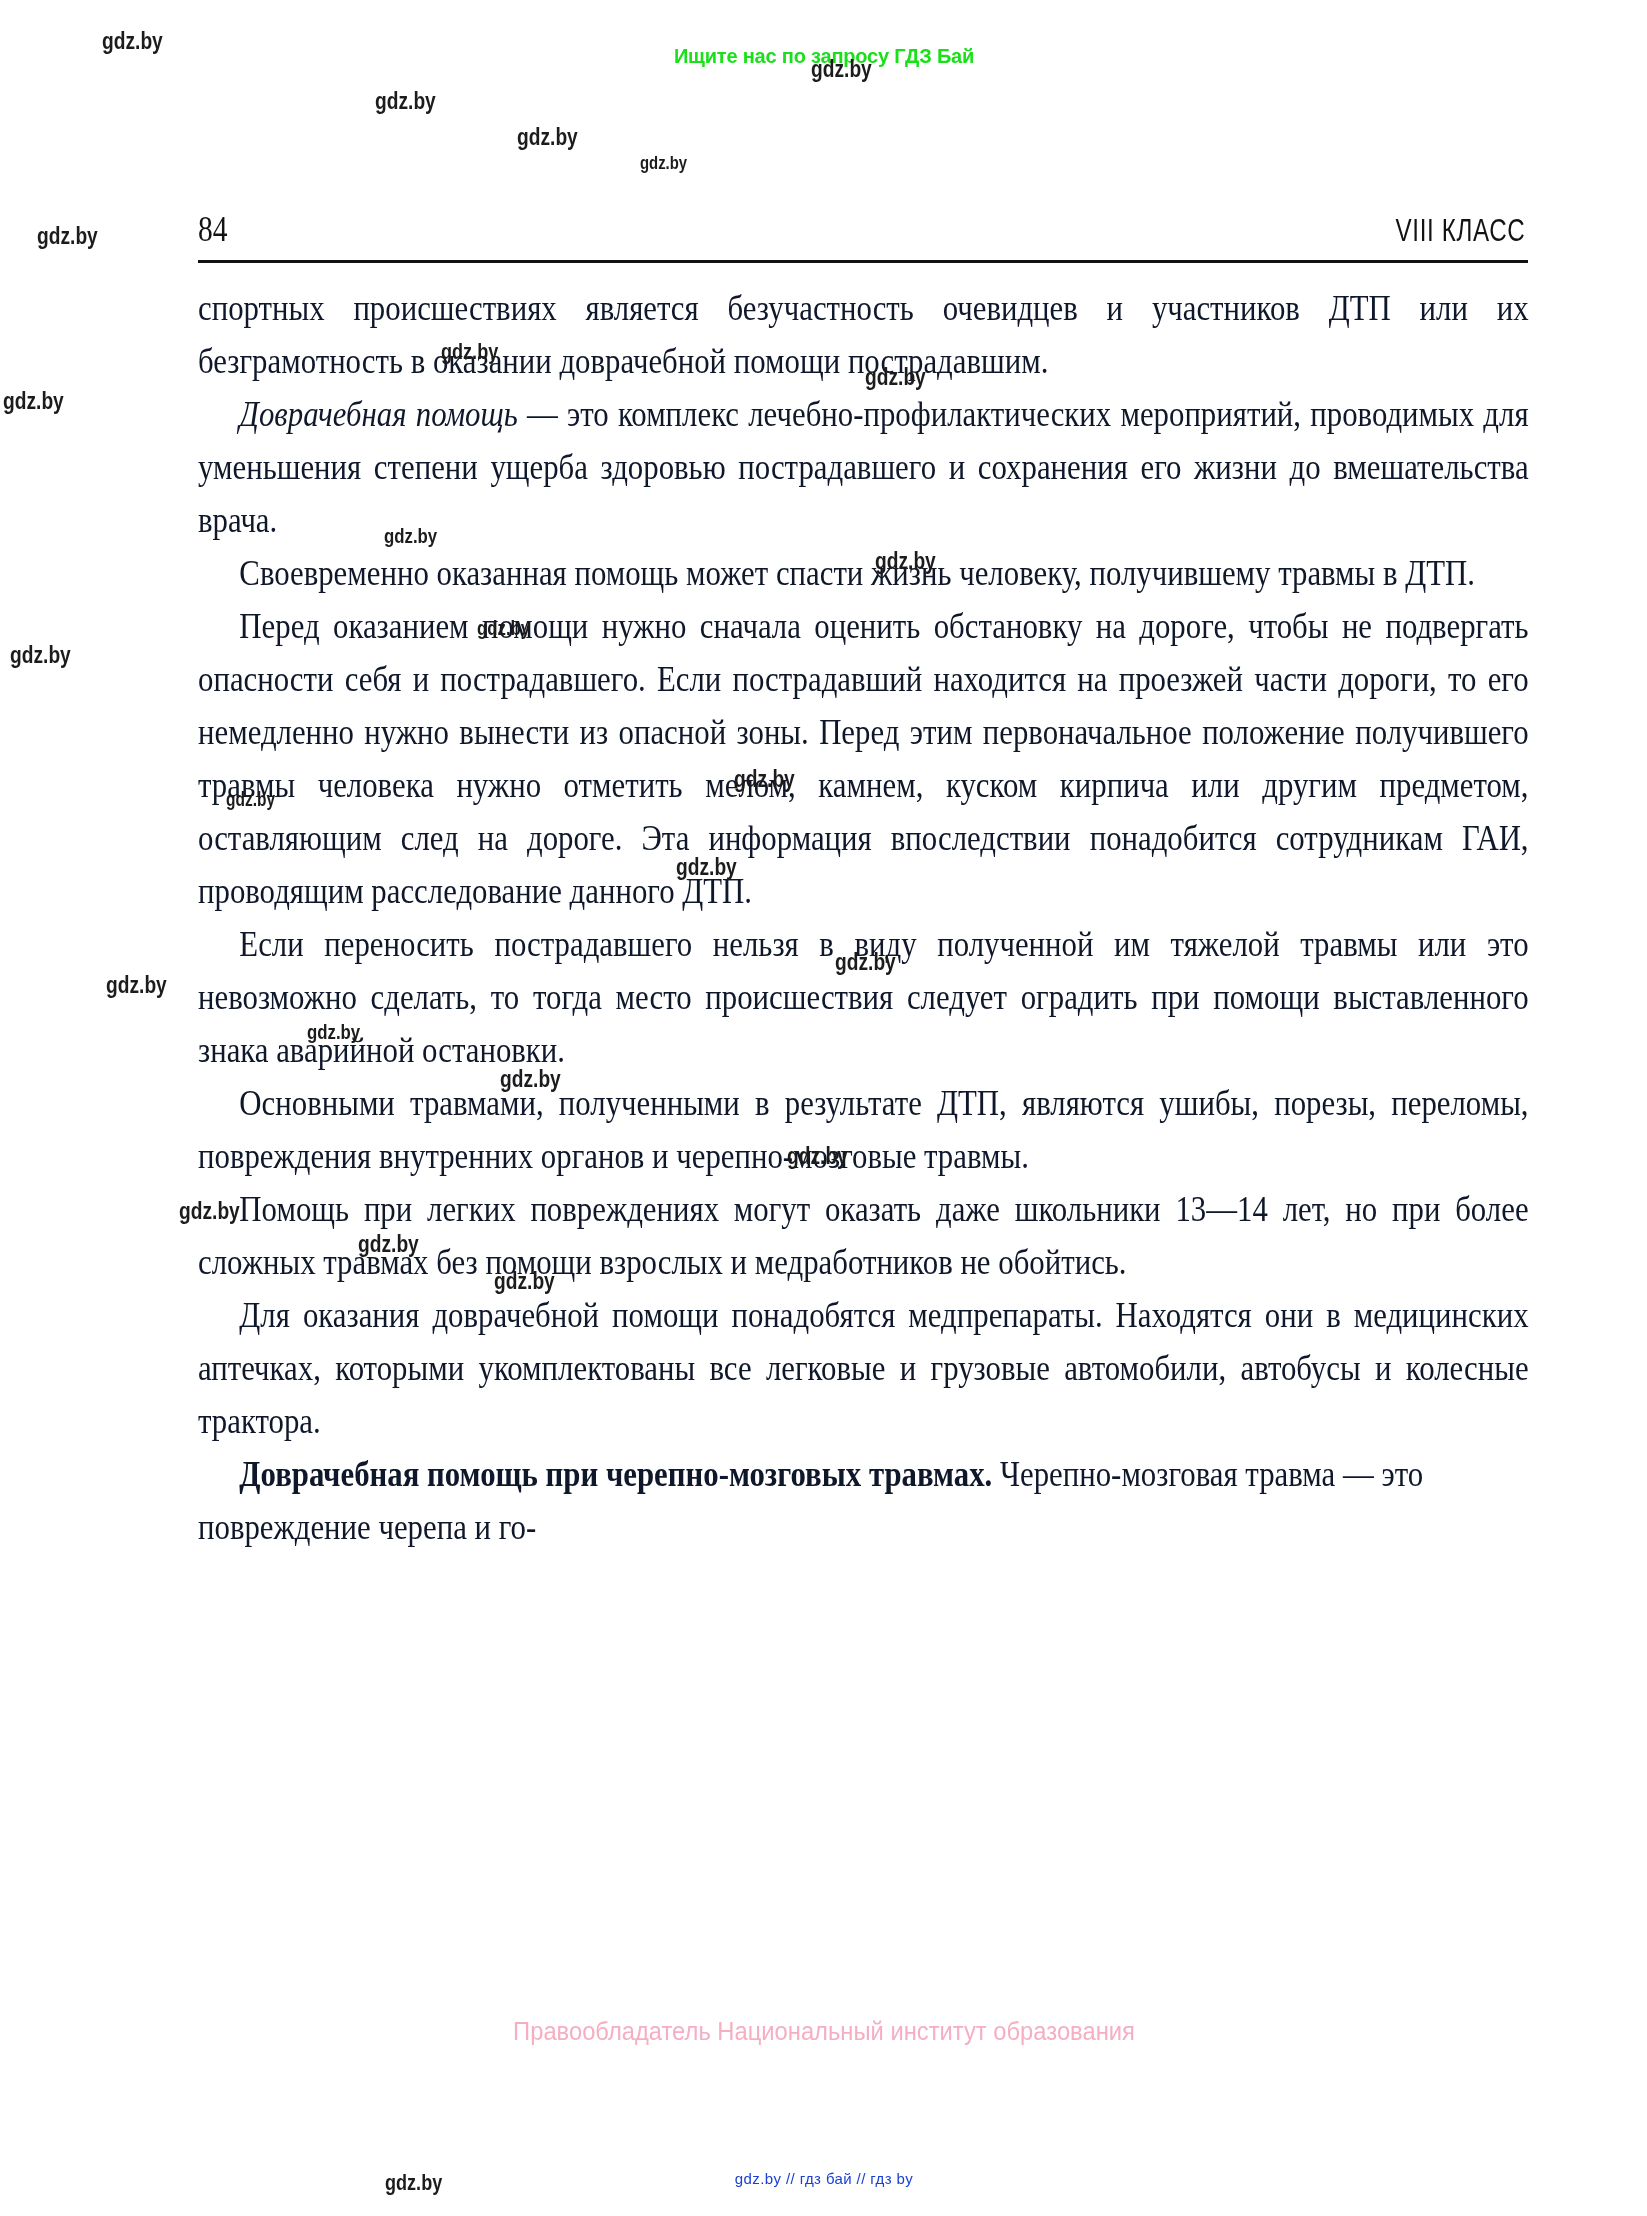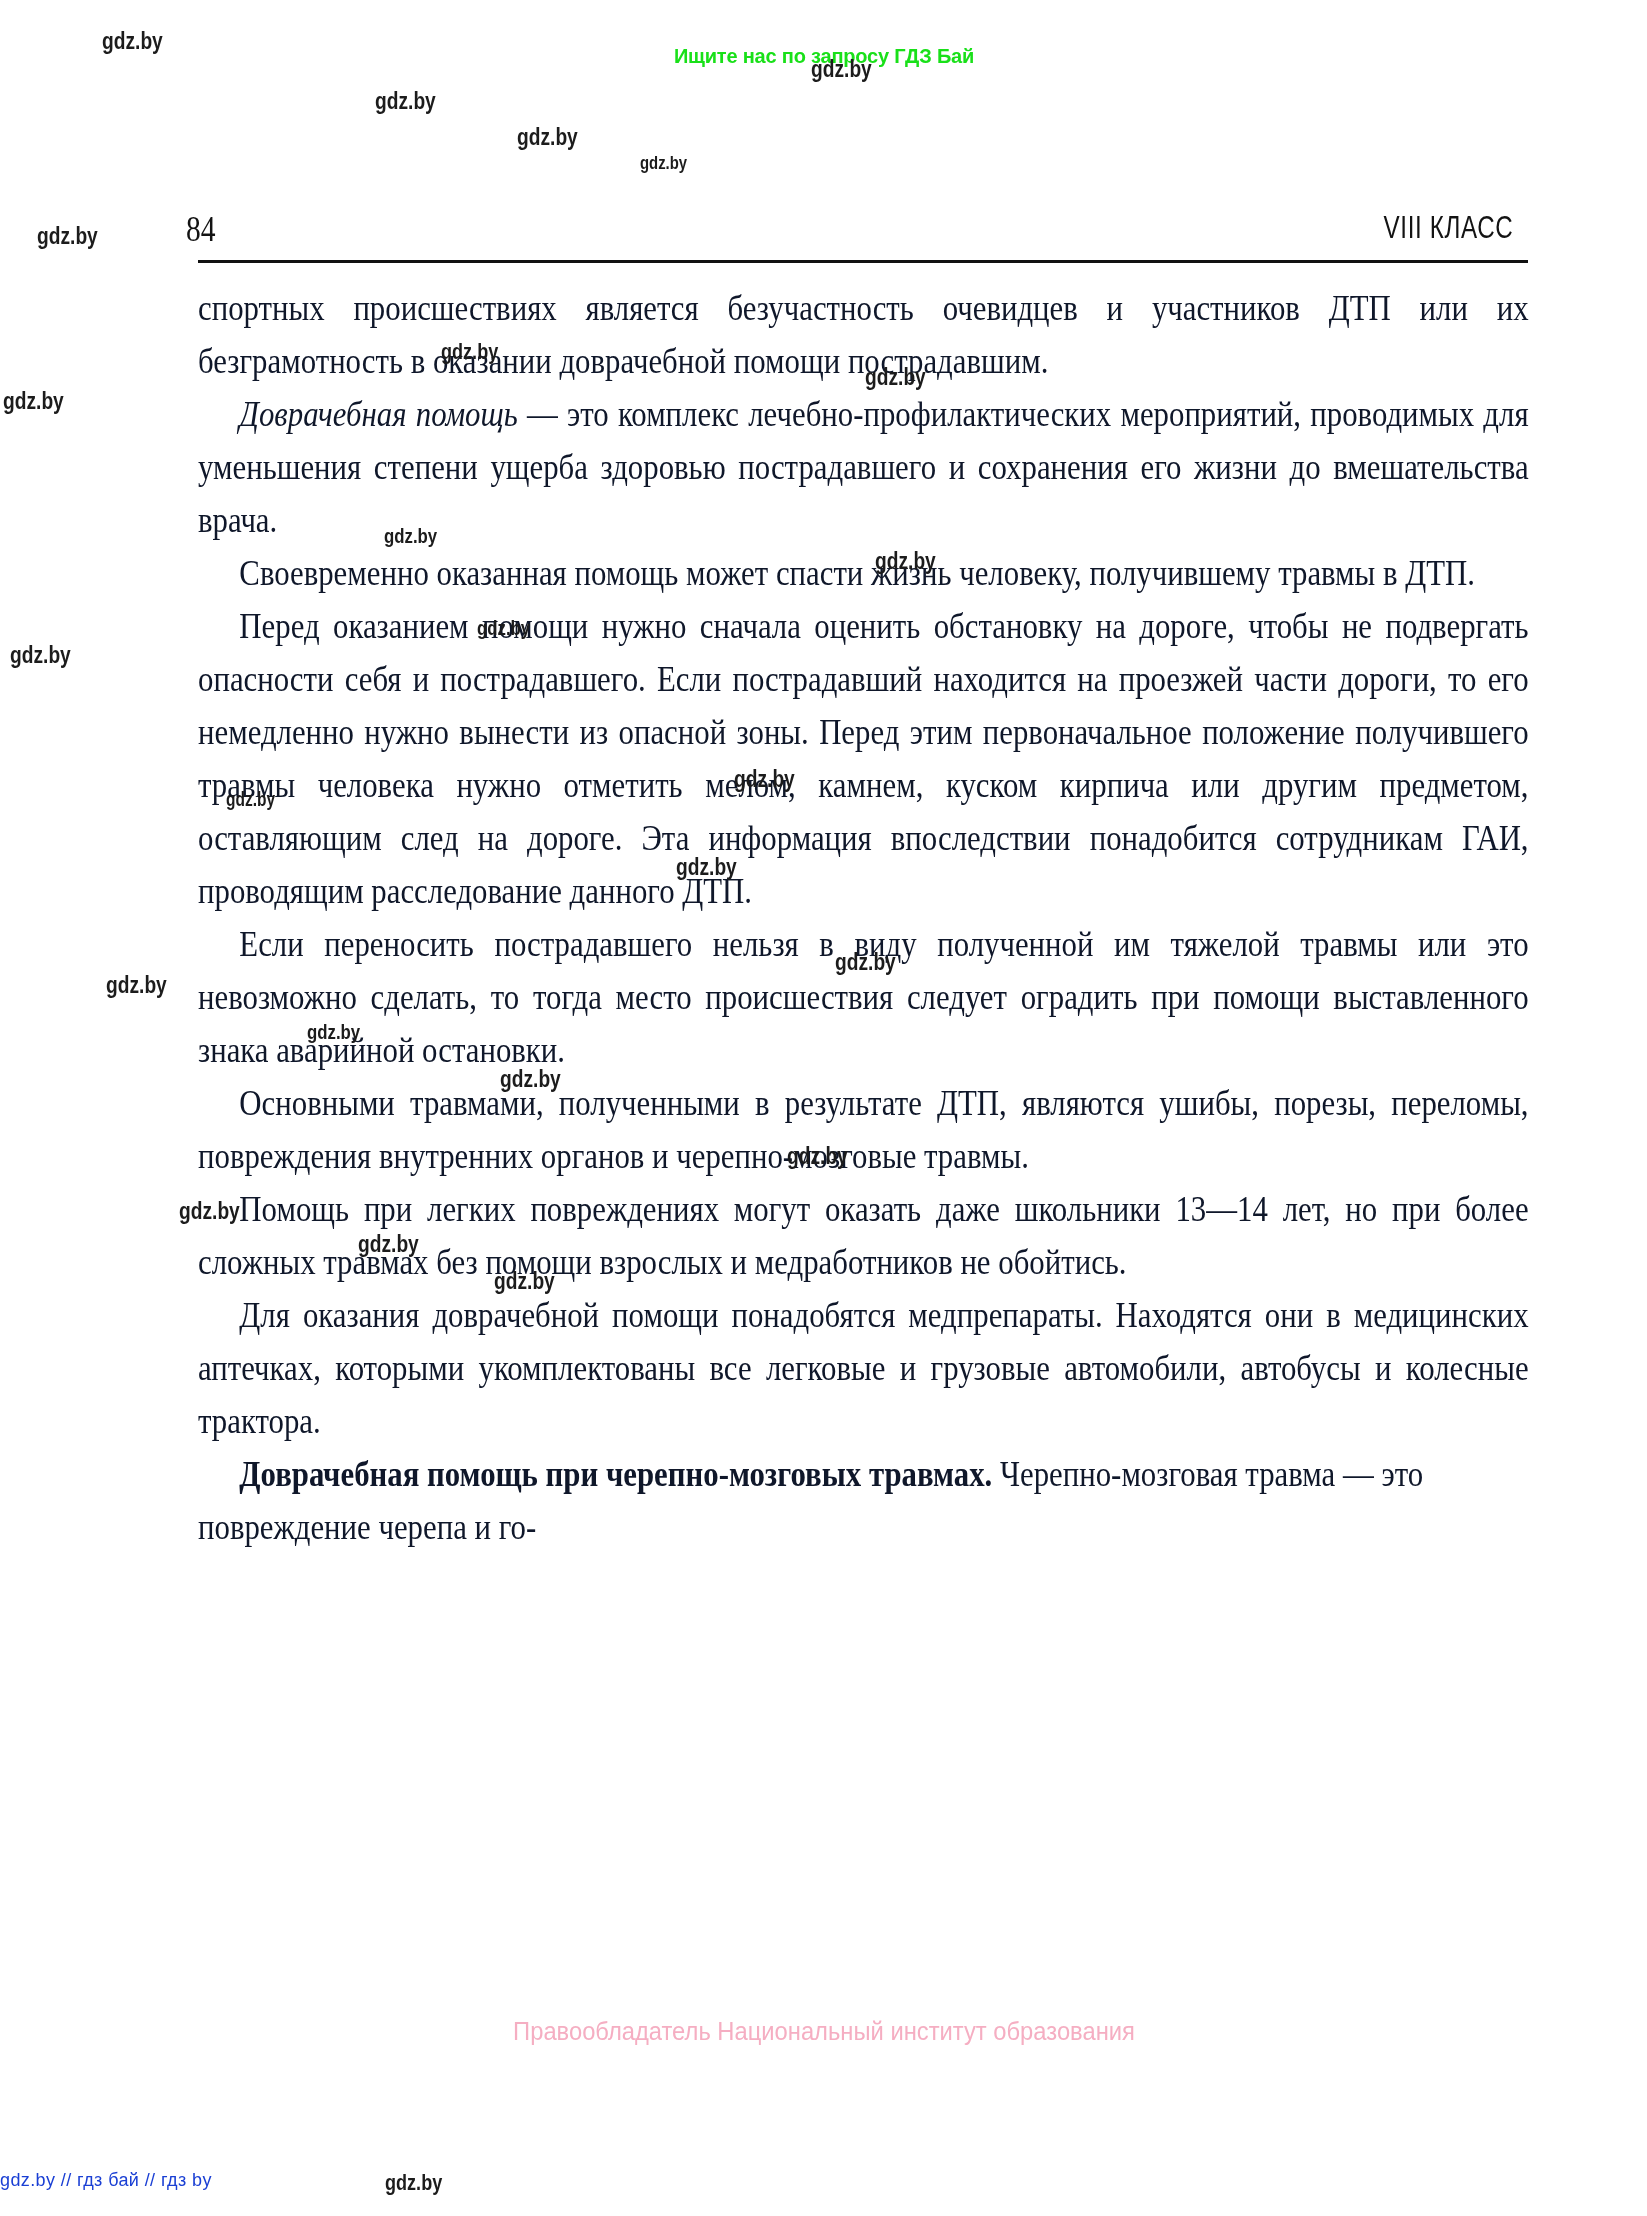--- a/index.html
+++ b/index.html
@@ -37,25 +37,25 @@
     position: absolute;
     left: 0;
     top: 0;
     width: 1648px;
     height: 2216px;
   }
 
   
   .running-head {
     position: absolute;
-    left: 186px;
+    left: 198px;
     top: 211px;
     width: 1327px;
     display: flex;
-    align-items: flex-start;
+    align-items: flex-end;
     justify-content: space-between;
     gap: 44px;
   }
   .folio {
     font-family: "Liberation Serif", "DejaVu Serif", serif;
     font-size: 36px;
     font-weight: 400;
     color: #131313;
     line-height: 37px;
     transform: scaleX(0.82);
@@ -138,22 +138,23 @@
     letter-spacing: 0px;
     transform: scaleX(0.95);
   }
 
   
   .bottom-links {
     position: absolute;
     left: 0;
     top: 2170px;
     width: 1648px;
-    font-family: "Liberation Sans", "DejaVu Sans", sans-serif;
-    font-size: 18px;
+    text-align: center;
+    font-family: "Liberation Sans", "DejaVu Sans", sans-serif;
+    font-size: 15px;
     font-weight: 400;
     color: #1a3fd4;
     letter-spacing: 0.4px;
   }
 </style>
 </head>
 <body>
 
 <div class="page-sheet">
 

